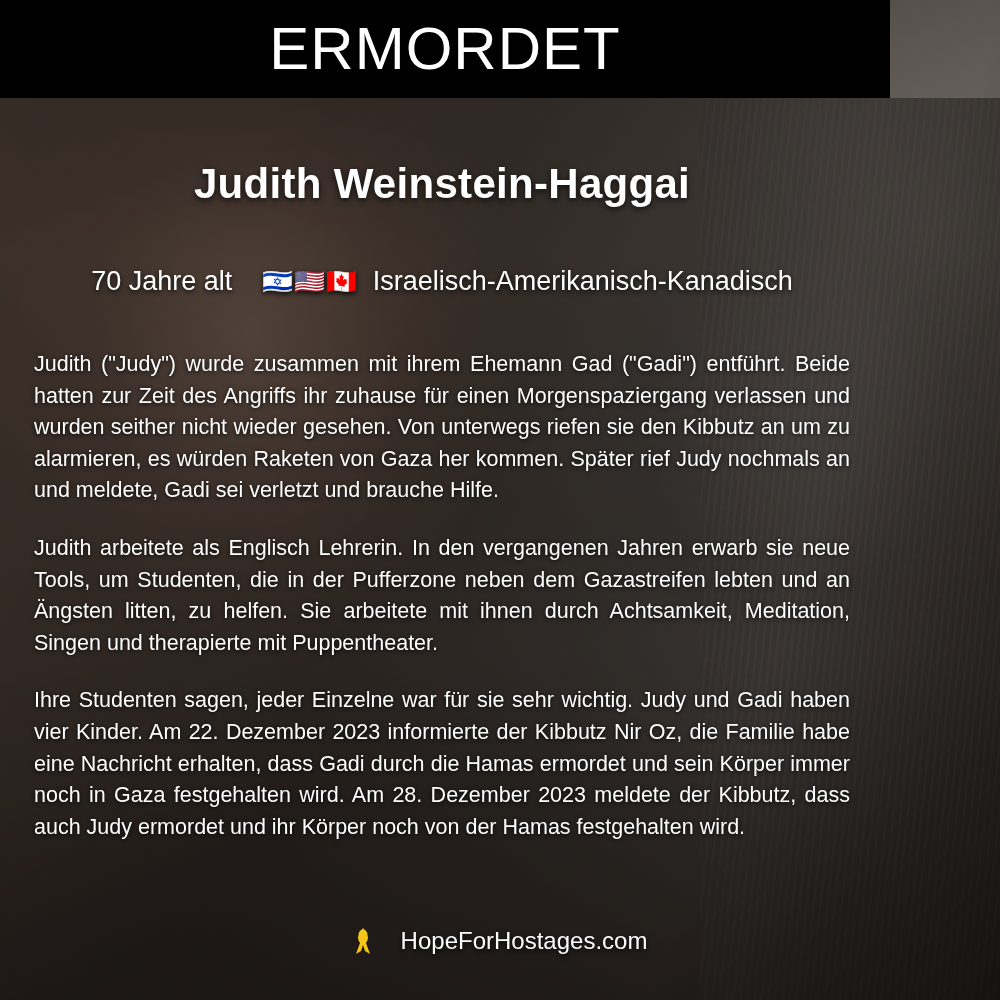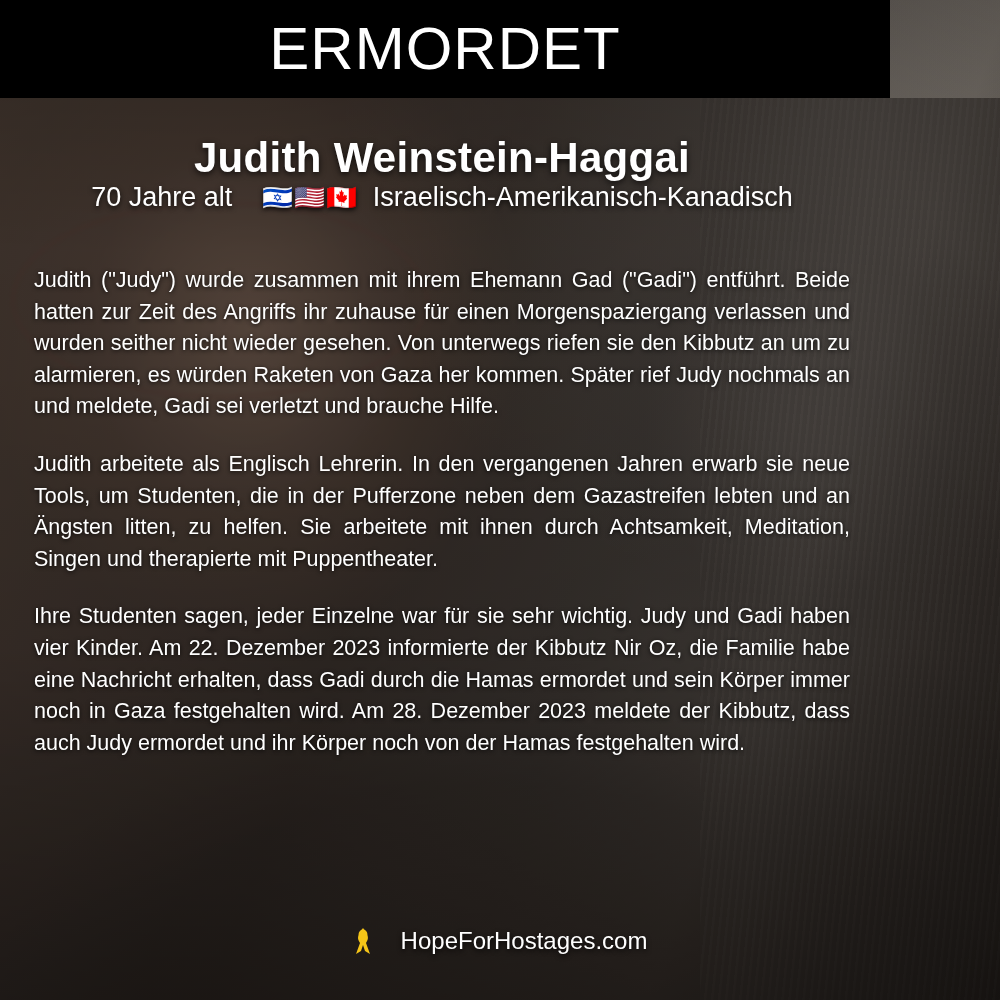--- a/index.html
+++ b/index.html
@@ -89,36 +89,37 @@
     font-weight: 400;
     font-family: "Liberation Sans", sans-serif;
   }
 
   
   .content {
     position: absolute;
     top: 98px; left: 0;
     width: 884px;
     height: 902px;
-    padding: 36px 32px 0 32px;
+    padding: 62px 32px 0 32px;
     display: flex;
     flex-direction: column;
     border-radius: 15px;
   }
 
   .name {
     text-align: center;
     color: #ffffff;
     font-size: 42px;
     font-weight: bold;
     text-shadow: 0 2px 6px rgba(0,0,0,0.75);
     letter-spacing: 0.3px;
   }
 
   .meta {
+    margin-top: 58px;
     display: flex;
     align-items: center;
     justify-content: center;
     gap: 14px;
     color: #ffffff;
     font-size: 27px;
     text-shadow: 0 2px 5px rgba(0,0,0,0.8);
   }
   .meta .age { margin-right: 16px; }
   .flags {

